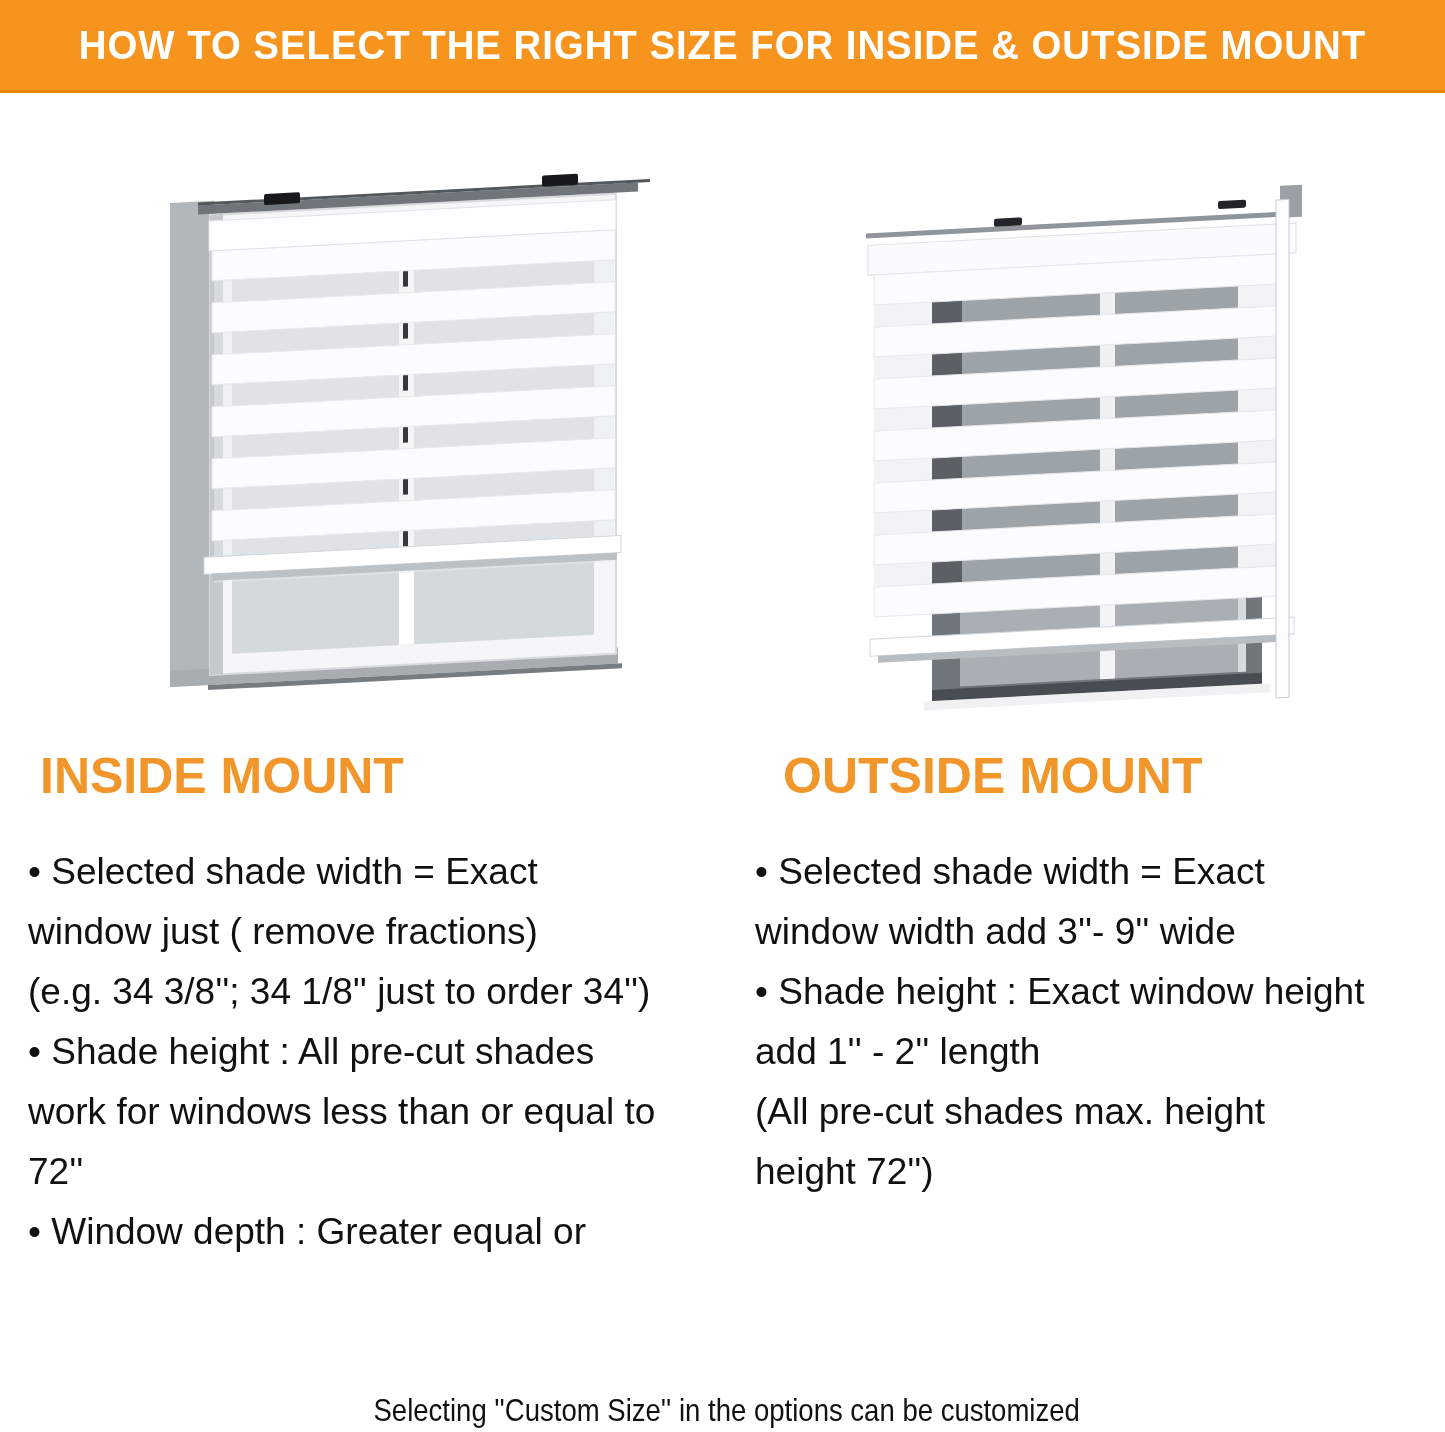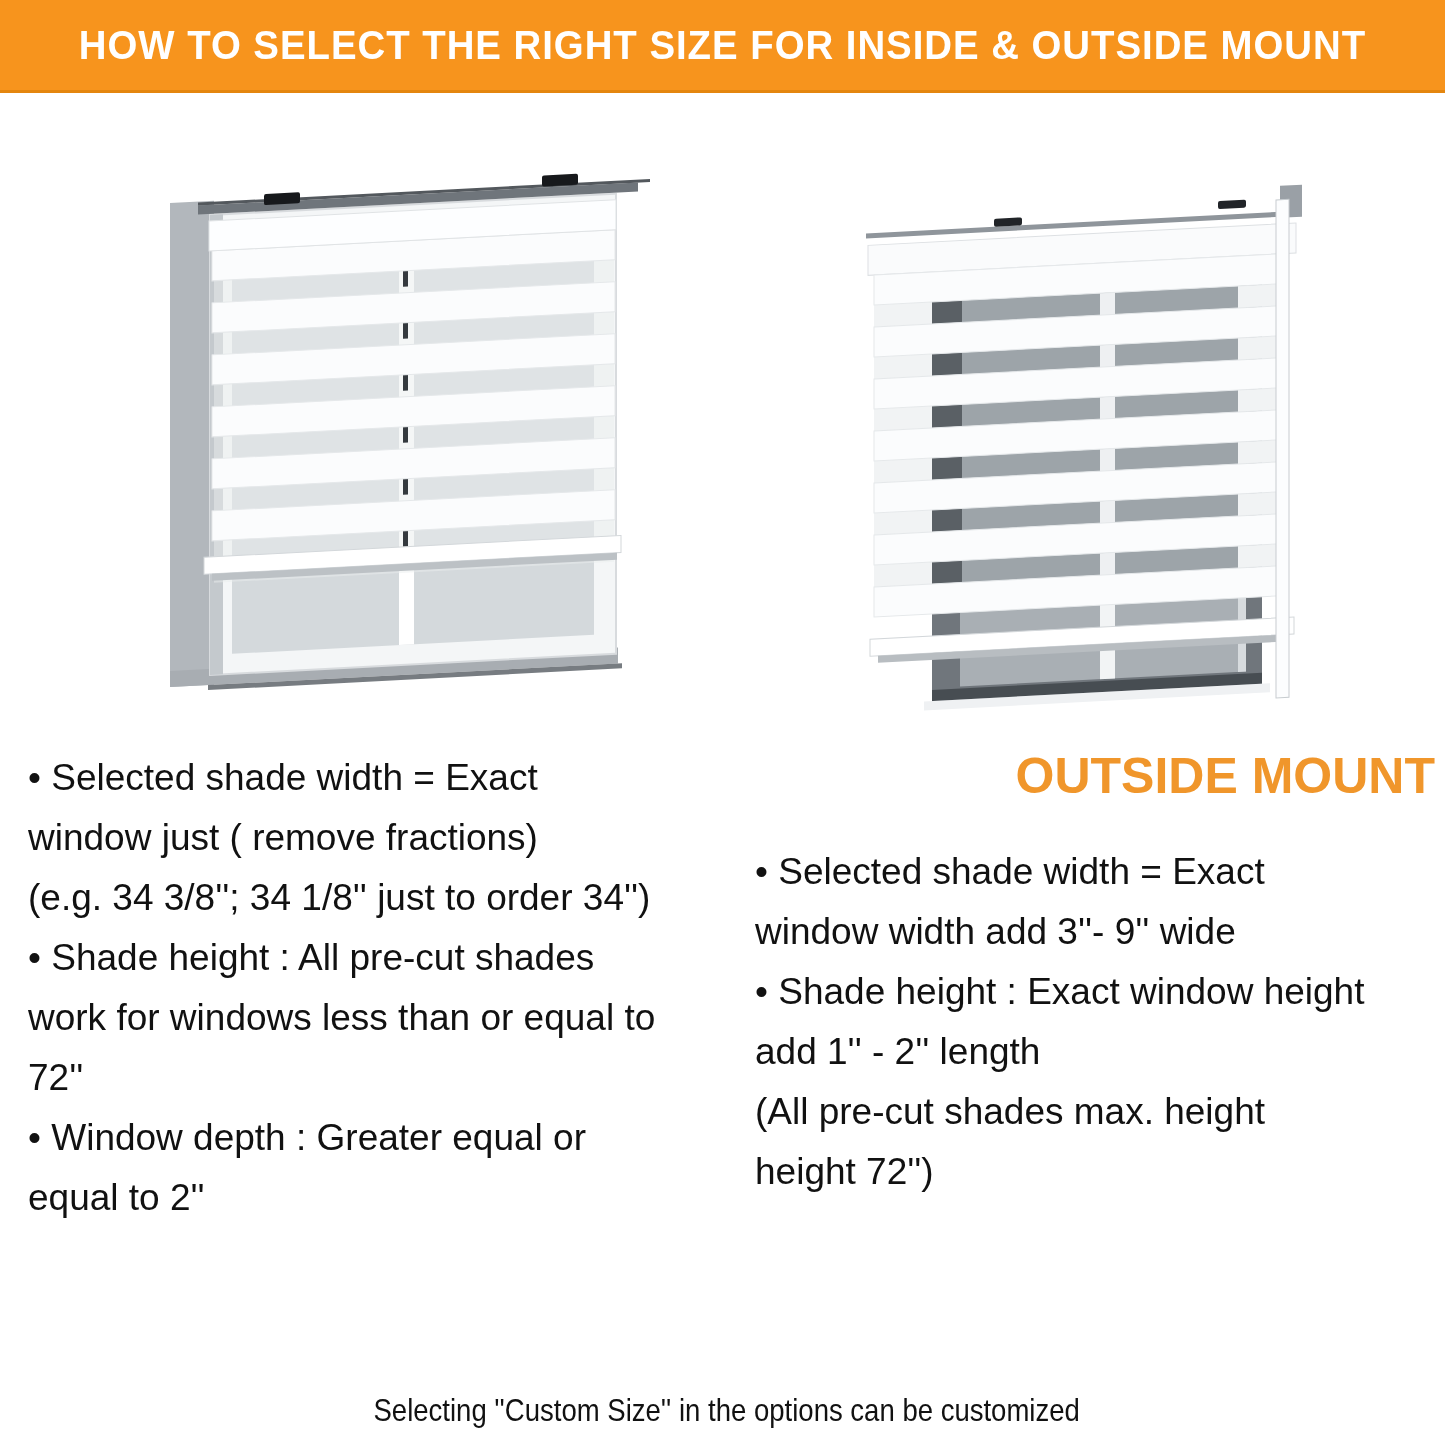--- a/index.html
+++ b/index.html
@@ -28,21 +28,21 @@
   .illus-left{position:absolute;left:152px;top:130px;}
   .illus-right{position:absolute;left:856px;top:136px;}
   
   .col{position:absolute;}
   .col-left{left:28px;top:748px;width:700px;}
   .col-right{left:755px;top:748px;width:680px;}
   .col-heading{
     font-size:50px;font-weight:700;color:#F0962B;
     line-height:56px;margin:0 0 38px 12px;white-space:nowrap;
   }
-  .col-right .col-heading{margin-left:28px;text-align:right;}
+  .col-right .col-heading{margin-left:28px;}
   .bullet-line{
     font-size:37px;line-height:60px;white-space:nowrap;color:#111111;
   }
   
   .footer{
     position:absolute;left:4px;top:1392px;width:1445px;text-align:center;
   }
   .footer-note{
     font-size:32px;color:#111111;display:inline-block;
     transform:scaleX(0.86);transform-origin:center;white-space:nowrap;
@@ -158,28 +158,28 @@
 
         <rect x="76" y="528" width="330" height="11" fill="#474d52"></rect>
         <rect x="68" y="539" width="346" height="9" fill="#eff1f3"></rect>
 
         <rect x="420" y="56" width="13" height="498" fill="#fcfdfe" stroke="#c7ccd0"></rect>
       </g>
     </svg>
   </div>
 
   <section class="col col-left">
+    <h2 class="col-heading" style="color: rgb(240, 150, 43);">INSIDE MOUNT</h2>
     <div class="bullet-line" style="color: rgb(17, 17, 17);">• Selected shade width = Exact</div>
     <div class="bullet-line" style="color: rgb(17, 17, 17);">window just ( remove fractions)</div>
     <div class="bullet-line" style="color: rgb(17, 17, 17);">(e.g. 34 3/8''; 34 1/8'' just to order 34'')</div>
     <div class="bullet-line" style="color: rgb(17, 17, 17);">• Shade height : All pre-cut shades</div>
     <div class="bullet-line" style="color: rgb(17, 17, 17);">work for windows less than or equal to</div>
     <div class="bullet-line" style="color: rgb(17, 17, 17);">72''</div>
     <div class="bullet-line" style="color: rgb(17, 17, 17);">• Window depth : Greater equal or</div>
-    <div class="bullet-line" style="color: rgb(17, 17, 17);">equal to 2''</div>
   </section>
 
   <section class="col col-right">
     <h2 class="col-heading" style="color: rgb(240, 150, 43);">OUTSIDE MOUNT</h2>
     <div class="bullet-line" style="color: rgb(17, 17, 17);">• Selected shade width = Exact</div>
     <div class="bullet-line" style="color: rgb(17, 17, 17);">window width add 3''- 9'' wide</div>
     <div class="bullet-line" style="color: rgb(17, 17, 17);">• Shade height : Exact window height</div>
     <div class="bullet-line" style="color: rgb(17, 17, 17);">add 1'' - 2'' length</div>
     <div class="bullet-line" style="color: rgb(17, 17, 17);">(All pre-cut shades max. height</div>
     <div class="bullet-line" style="color: rgb(17, 17, 17);">height 72'')</div>

